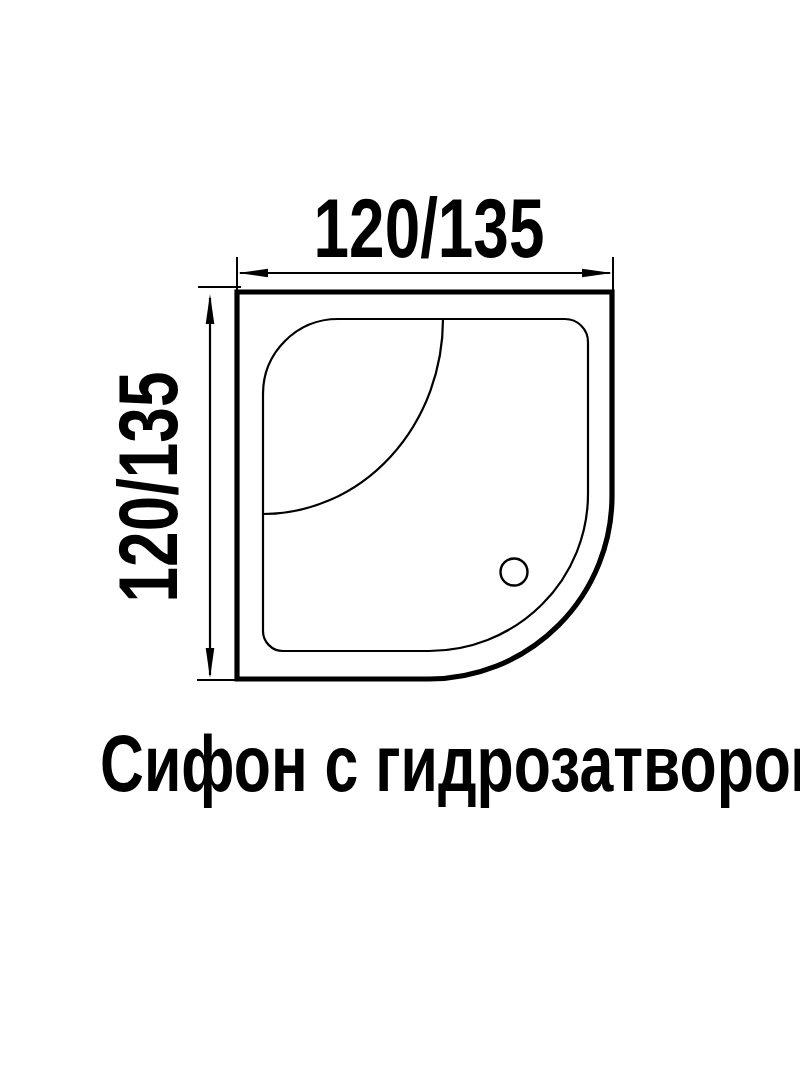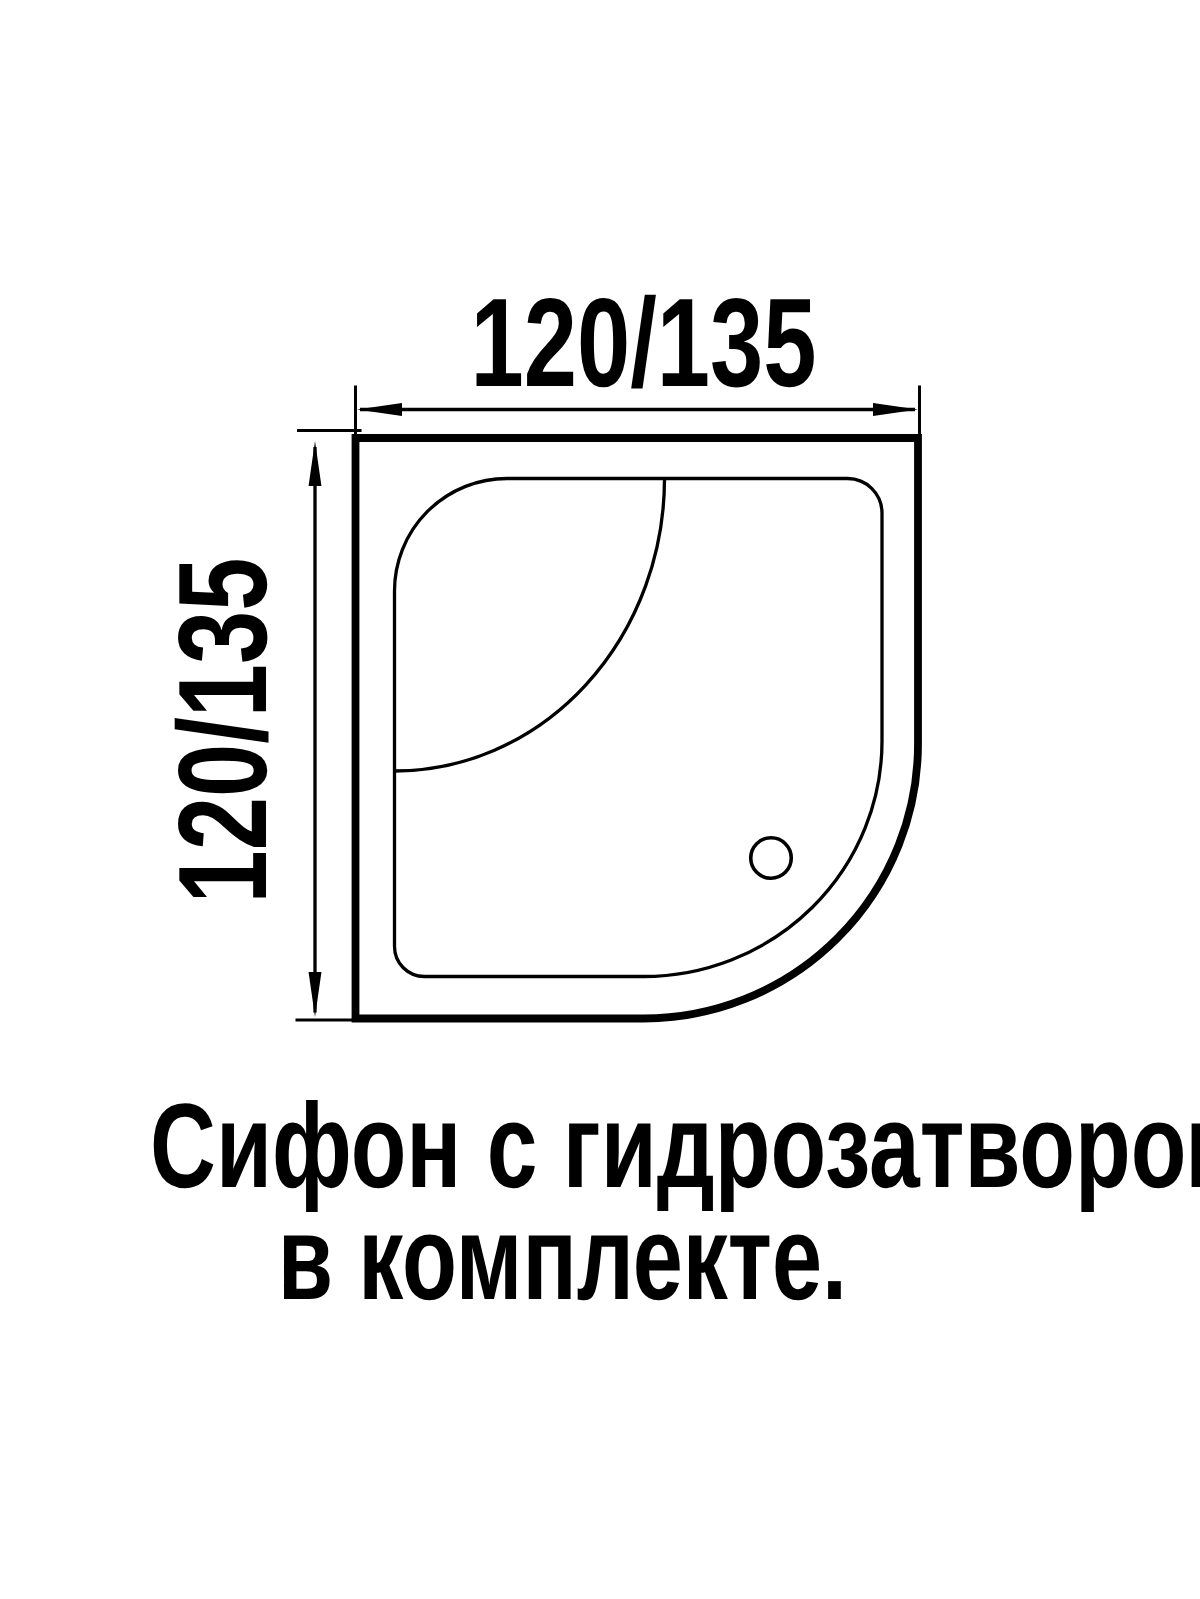--- a/index.html
+++ b/index.html
@@ -104,17 +104,14 @@
     </g>
   </svg>
 
   <div class="dim-label top">120/135</div>
 
   <div class="dim-label side">120/135</div>
 
   <div class="caption-line caption-line-1">
     <span class="squeeze">Сифон с гидрозатвором</span>
   </div>
-  <div class="caption-line caption-line-2">
-    <span class="squeeze">в комплекте.</span>
-  </div>
 
 </div>
 
 </body></html>

